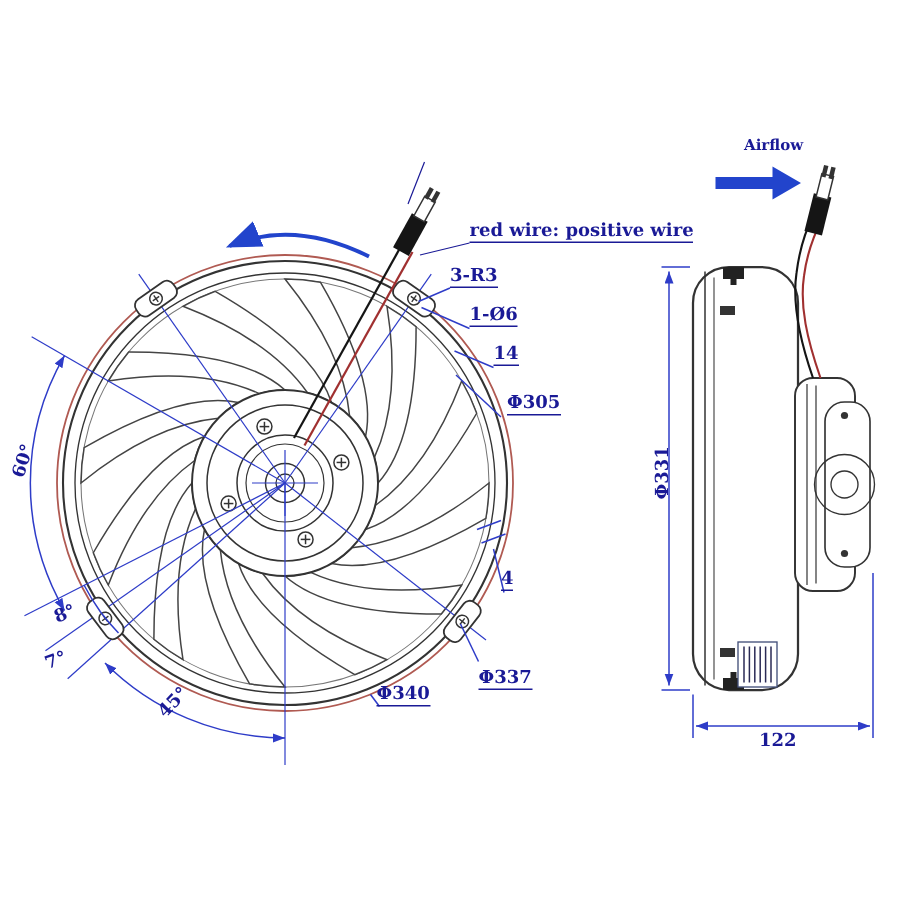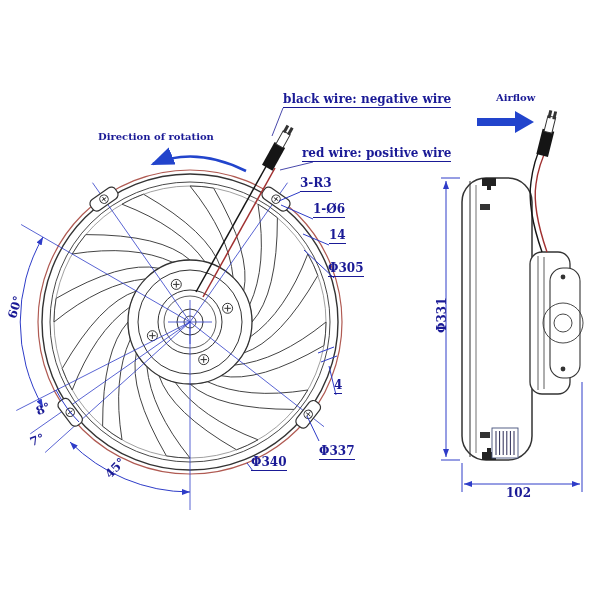--- a/index.html
+++ b/index.html
@@ -207,33 +207,31 @@
 
   <g stroke="#2e3cc8" stroke-width="1" fill="none">
     <line x1="462" y1="463" x2="462" y2="492"></line>
     <line x1="582" y1="382" x2="582" y2="492"></line>
     <line x1="464" y1="484" x2="580" y2="484" marker-start="url(#arrB)" marker-end="url(#arrB)"></line>
   </g>
 
   <path d="M477,118 h38 v-7 l19,11 l-19,11 v-7 h-38 z" fill="#2244cc"></path>
 </svg>
 
-<span class="lbl big" style="left:98px;top:131px">Direction of rotation</span>
-<span class="lbl underline" style="left:283px;top:92px">black wire: negative wire</span>
-<span class="lbl underline" style="left:302px;top:146px">red wire: positive wire</span>
+<span class="lbl underline" style="left:313px;top:146px">red wire: positive wire</span>
 <span class="lbl big" style="left:496px;top:92px">Airflow</span>
 
 <span class="lbl underline" style="left:300px;top:176px">3-R3</span>
 <span class="lbl underline" style="left:313px;top:202px">1-Ø6</span>
 <span class="lbl underline" style="left:329px;top:228px">14</span>
-<span class="lbl underline" style="left:328px;top:261px">Φ305</span>
+<span class="lbl underline" style="left:338px;top:261px">Φ305</span>
 <span class="lbl underline" style="left:334px;top:378px">4</span>
 <span class="lbl underline" style="left:319px;top:444px">Φ337</span>
 <span class="lbl underline" style="left:251px;top:455px">Φ340</span>
 <span class="lbl rot331" style="left:424px;top:308px">Φ331</span>
-<span class="lbl" style="left:506px;top:486px">102</span>
+<span class="lbl" style="left:506px;top:486px">122</span>
 
 <span class="lbl rot60" style="left:4px;top:300px">60°</span>
 <span class="lbl rot8" style="left:36px;top:402px">8°</span>
 <span class="lbl rot7" style="left:30px;top:433px">7°</span>
 <span class="lbl rot45" style="left:104px;top:461px">45°</span>
 
 </div>
 
 </body></html>

